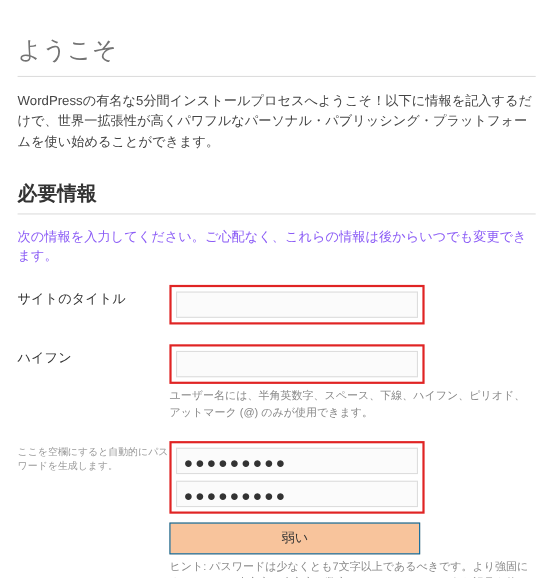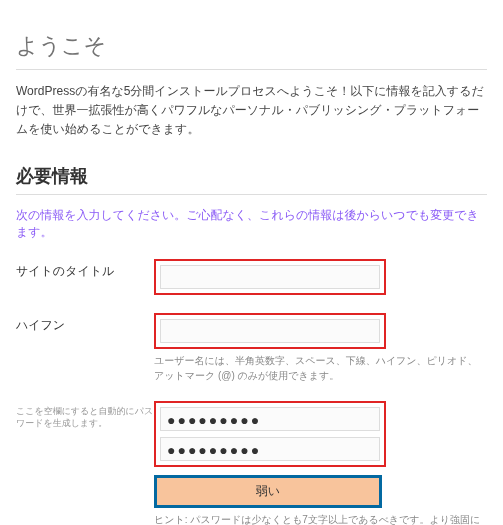--- a/index.html
+++ b/index.html
@@ -69,21 +69,21 @@
     .hint {
       font-size: 10px;
       color: #888;
       margin-top: 4px;
       line-height: 1.5;
     }
     .pwd-stack .input-box { margin-bottom: 6px; }
     .pwd-stack .input-box:last-of-type { margin-bottom: 0; }
     .strength {
       background: #f8c49c;
-      border: 3px solid #0369a1;
+      border: 1px solid #0369a1;
       text-align: center;
       width: 228px;
       padding: 5px 0;
       margin-top: 8px;
       font-size: 12px;
       color: #333;
     }
     .sub-label {
       font-size: 9px;
       color: #999;

